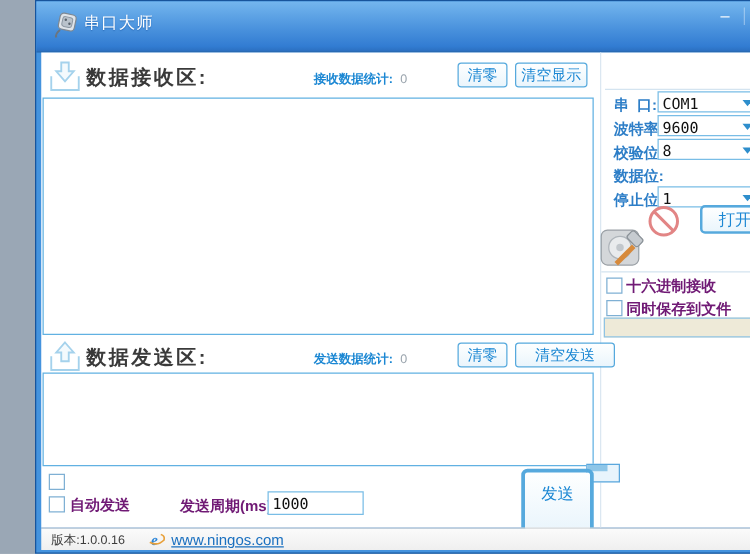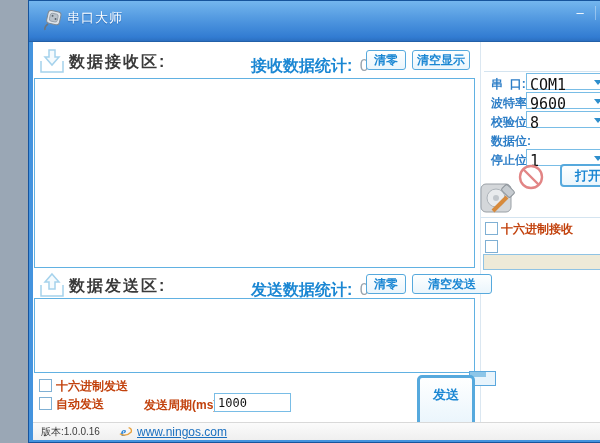--- a/index.html
+++ b/index.html
@@ -9,32 +9,32 @@
     background:linear-gradient(#74b6ee,#4a92dd 55%,#327cd2 90%,#2b6fc0);
     border-bottom:1px solid #2260a8;box-sizing:border-box;}
   .apptitle{position:absolute;left:38px;top:8px;color:#ffffff;font-size:13px;letter-spacing:1px;text-shadow:0 1px 1px #2a6cb8;}
   .winbtn{position:absolute;top:3px;width:26px;height:18px;color:#ffffff;font-size:13px;text-align:center;line-height:18px;cursor:default;}
   .btnsep{position:absolute;top:5px;left:566px;width:1px;height:14px;background:rgba(255,255,255,.35);}
   
   .content{position:absolute;left:4px;top:41px;width:592px;height:380px;background:#ffffff;}
   .vsep{position:absolute;left:447px;top:0;width:1px;height:380px;background:#dbe7f1;}
   .hsep{position:absolute;background:#d4e4f0;height:1px;}
   .sect-title{position:absolute;font-size:16px;color:#3a3a3a;letter-spacing:2px;font-weight:bold;}
-  .stats{position:absolute;font-size:16px;font-weight:bold;color:#1b87d3;}
+  .stats{position:absolute;font-size:10px;font-weight:bold;color:#1b87d3;}
   .stats .val{color:#9aa4ad;font-weight:normal;padding-left:3px;}
   .btn{position:absolute;background:linear-gradient(#feffff,#eaf5fc);border:1px solid #56a9dd;border-radius:3px;
-    color:#1b87d3;font-size:12px;font-weight:bold;text-align:center;box-sizing:border-box;cursor:default;}
+    color:#1b87d3;font-size:12px;font-weight:normal;text-align:center;box-sizing:border-box;cursor:default;}
   .tbox{position:absolute;background:#ffffff;border:1px solid #61b1e2;box-sizing:border-box;}
   
   .set-label{position:absolute;font-size:12px;font-weight:bold;color:#2d7ec7;white-space:pre;}
   .combo{position:absolute;width:81px;height:17px;background:#fff;border:1px solid #79bde6;box-sizing:border-box;}
-  .combo .cval{position:absolute;left:3px;top:2px;font-family:"DejaVu Sans Mono",monospace;font-size:15px;color:#111;}
+  .combo .cval{position:absolute;left:3px;top:2px;font-family:"DejaVu Sans Mono",monospace;font-size:12px;color:#111;}
   .tri{position:absolute;right:4px;top:6px;width:0;height:0;border:4px solid transparent;border-top:5px solid #2e8ecc;}
   .cb{position:absolute;width:11px;height:11px;background:#fff;border:1px solid #7fb0d4;box-sizing:content-box;}
-  .cb-label{position:absolute;font-size:12px;font-weight:bold;color:#c2410c;}
+  .cb-label{position:absolute;font-size:12px;font-weight:bold;color:#701a75;}
   .input{position:absolute;border:1px solid #79bde6;background:#fff;font-family:"DejaVu Sans Mono",monospace;
     font-size:12px;color:#111;padding:1px 3px;box-sizing:border-box;}
   .path-input{position:absolute;background:#eeead8;border:1px solid #8fc3e4;box-sizing:border-box;}
   
   .statusbar{position:absolute;left:4px;top:421px;width:592px;height:17px;background:linear-gradient(#fbfbfb,#efefef);
     border-top:1px solid #d9d9d9;}
   .version{position:absolute;left:8px;top:2px;font-size:10px;color:#3c3c3c;}
   .weblink{position:absolute;left:104px;top:2px;font-size:12px;color:#1a70c0;text-decoration:underline;}
   .artifact{position:absolute;left:436px;top:329px;width:25px;height:13px;background:#e8f4fc;border:1px solid #5aa7dd;}
   .artifact i{position:absolute;left:0;top:0;width:16px;height:5px;background:#8ec6e8;display:block;}
@@ -89,21 +89,20 @@
     </div>
     <div class="btn" style="left:333px;top:232px;width:40px;height:20px;line-height:18px">清零</div>
     <div class="btn" style="left:379px;top:232px;width:80px;height:20px;line-height:18px">清空发送</div>
 
     <div class="tbox" style="left:1px;top:256px;width:441px;height:75px"></div>
     <div class="artifact">
         <i></i>
       </div>
 
     <div class="cb" style="left:6px;top:337px"></div>
-    <div class="cb-label" style="left:23px;top:336px">十六进制发送</div>
     <div class="cb" style="left:6px;top:355px"></div>
     <div class="cb-label" style="left:23px;top:354px">自动发送</div>
     <div class="cb-label" style="left:111px;top:355px">发送周期(ms):</div>
     <input class="input" style="left: 181px; top: 351px; width: 77px; height: 19px;" value="1000">
     <div class="btn" style="left:384px;top:333px;width:58px;height:52px;line-height:34px;border-width:3px;border-radius:5px;font-size:13px">发送</div>
 
     <div class="hsep" style="left:451px;top:29px;width:141px"></div>
 
     <div class="set-label" style="left:458px;top:34px">串  口:</div>
     <div class="combo" style="left:493px;top:31px">
@@ -143,20 +142,21 @@
       <circle cx="16" cy="16" r="3" fill="#c2c7cc"></circle>
       <line x1="13" y1="29" x2="27" y2="15" stroke="#d78a3c" stroke-width="4"></line>
       <rect x="22" y="5" width="12" height="8" rx="2" transform="rotate(45 28 9)" fill="#c6cbd0" stroke="#8b9298"></rect>
     </svg>
 
     <div class="hsep" style="left:448px;top:175px;width:144px"></div>
 
     <div class="cb" style="left:452px;top:180px"></div>
     <div class="cb-label" style="left:468px;top:179px">十六进制接收</div>
     <div class="cb" style="left:452px;top:198px"></div>
+    <div class="cb-label" style="left:468px;top:197px">同时保存到文件</div>
     <div class="btn" style="left:574px;top:194px;width:44px;height:18px;line-height:16px">路径</div>
     <div class="path-input" style="left:450px;top:212px;width:136px;height:16px"></div>
   </div>
 
   <div class="statusbar">
     <span class="version">版本:1.0.0.16</span>
     <svg class="icon" style="left:86px;top:2px" width="14" height="14" viewBox="0 0 16 16">
       <text x="2" y="13" font-size="14" font-style="italic" font-weight="bold" fill="#2a84d8" font-family="Liberation Serif,serif">e</text>
       <path d="M1 10 Q8 14 14 8 Q15 4 11 3" fill="none" stroke="#e8a03a" stroke-width="1.5"></path>
     </svg>

